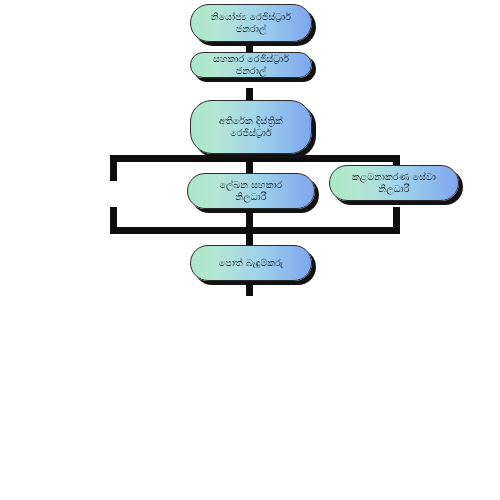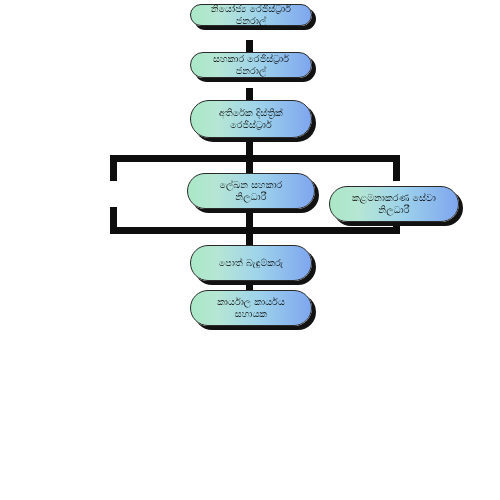--- a/index.html
+++ b/index.html
@@ -74,48 +74,44 @@
   <div class="connector" style="left:110px; top:207px; width:7px; height:26px;"></div>
   <div class="connector" style="left:246px; top:207px; width:7px; height:26px;"></div>
   <div class="connector" style="left:393px; top:207px; width:7px; height:26px;"></div>
 
   <div class="connector" style="left:110px; top:227px; width:290px; height:7px;"></div>
 
   <div class="connector" style="left:246px; top:227px; width:7px; height:25px;"></div>
 
   <div class="connector" style="left:246px; top:278px; width:7px; height:18px;"></div>
 
-  <div class="node" style="left:190px; top:4px; width:122px; height:22px;">
+  <div class="node" style="left:190px; top:4px; width:122px; height:38px;">
     <span class="node-label">නියෝජ්‍ය රෙජිස්ට්‍රාර්
 ජනරාල්</span>
   </div>
 
   <div class="node" style="left:190px; top:52px; width:122px; height:26px;">
     <span class="node-label">සහකාර රෙජිස්ට්‍රාර්
 ජනරාල්</span>
   </div>
 
-  <div class="node" style="left:190px; top:100px; width:122px; height:38px;">
+  <div class="node" style="left:190px; top:100px; width:122px; height:54px;">
     <span class="node-label">අතිරේක දිස්ත්‍රික්
 රෙජිස්ට්‍රාර්</span>
   </div>
 
 
   <div class="node" style="left:187px; top:173px; width:128px; height:36px;">
     <span class="node-label">ලේඛන සහකාර
 නිලධාරී</span>
   </div>
 
-  <div class="node" style="left:329px; top:186px; width:130px; height:36px;justify-content:flex-end;">
+  <div class="node" style="left:329px; top:165px; width:130px; height:36px;justify-content:flex-end;">
     <span class="node-label">කළමනාකරණ සේවා
 නිලධාරී</span>
   </div>
 
   <div class="node" style="left:190px; top:245px; width:122px; height:36px;">
     <span class="node-label">පොත් බැඳුම්කරු</span>
   </div>
 
-  <div class="node" style="left:190px; top:290px; width:122px; height:36px;">
-    <span class="node-label">කාර්යාල කාර්යය
-සහායක</span>
-  </div>
 
 </div>
 
 </body></html>

